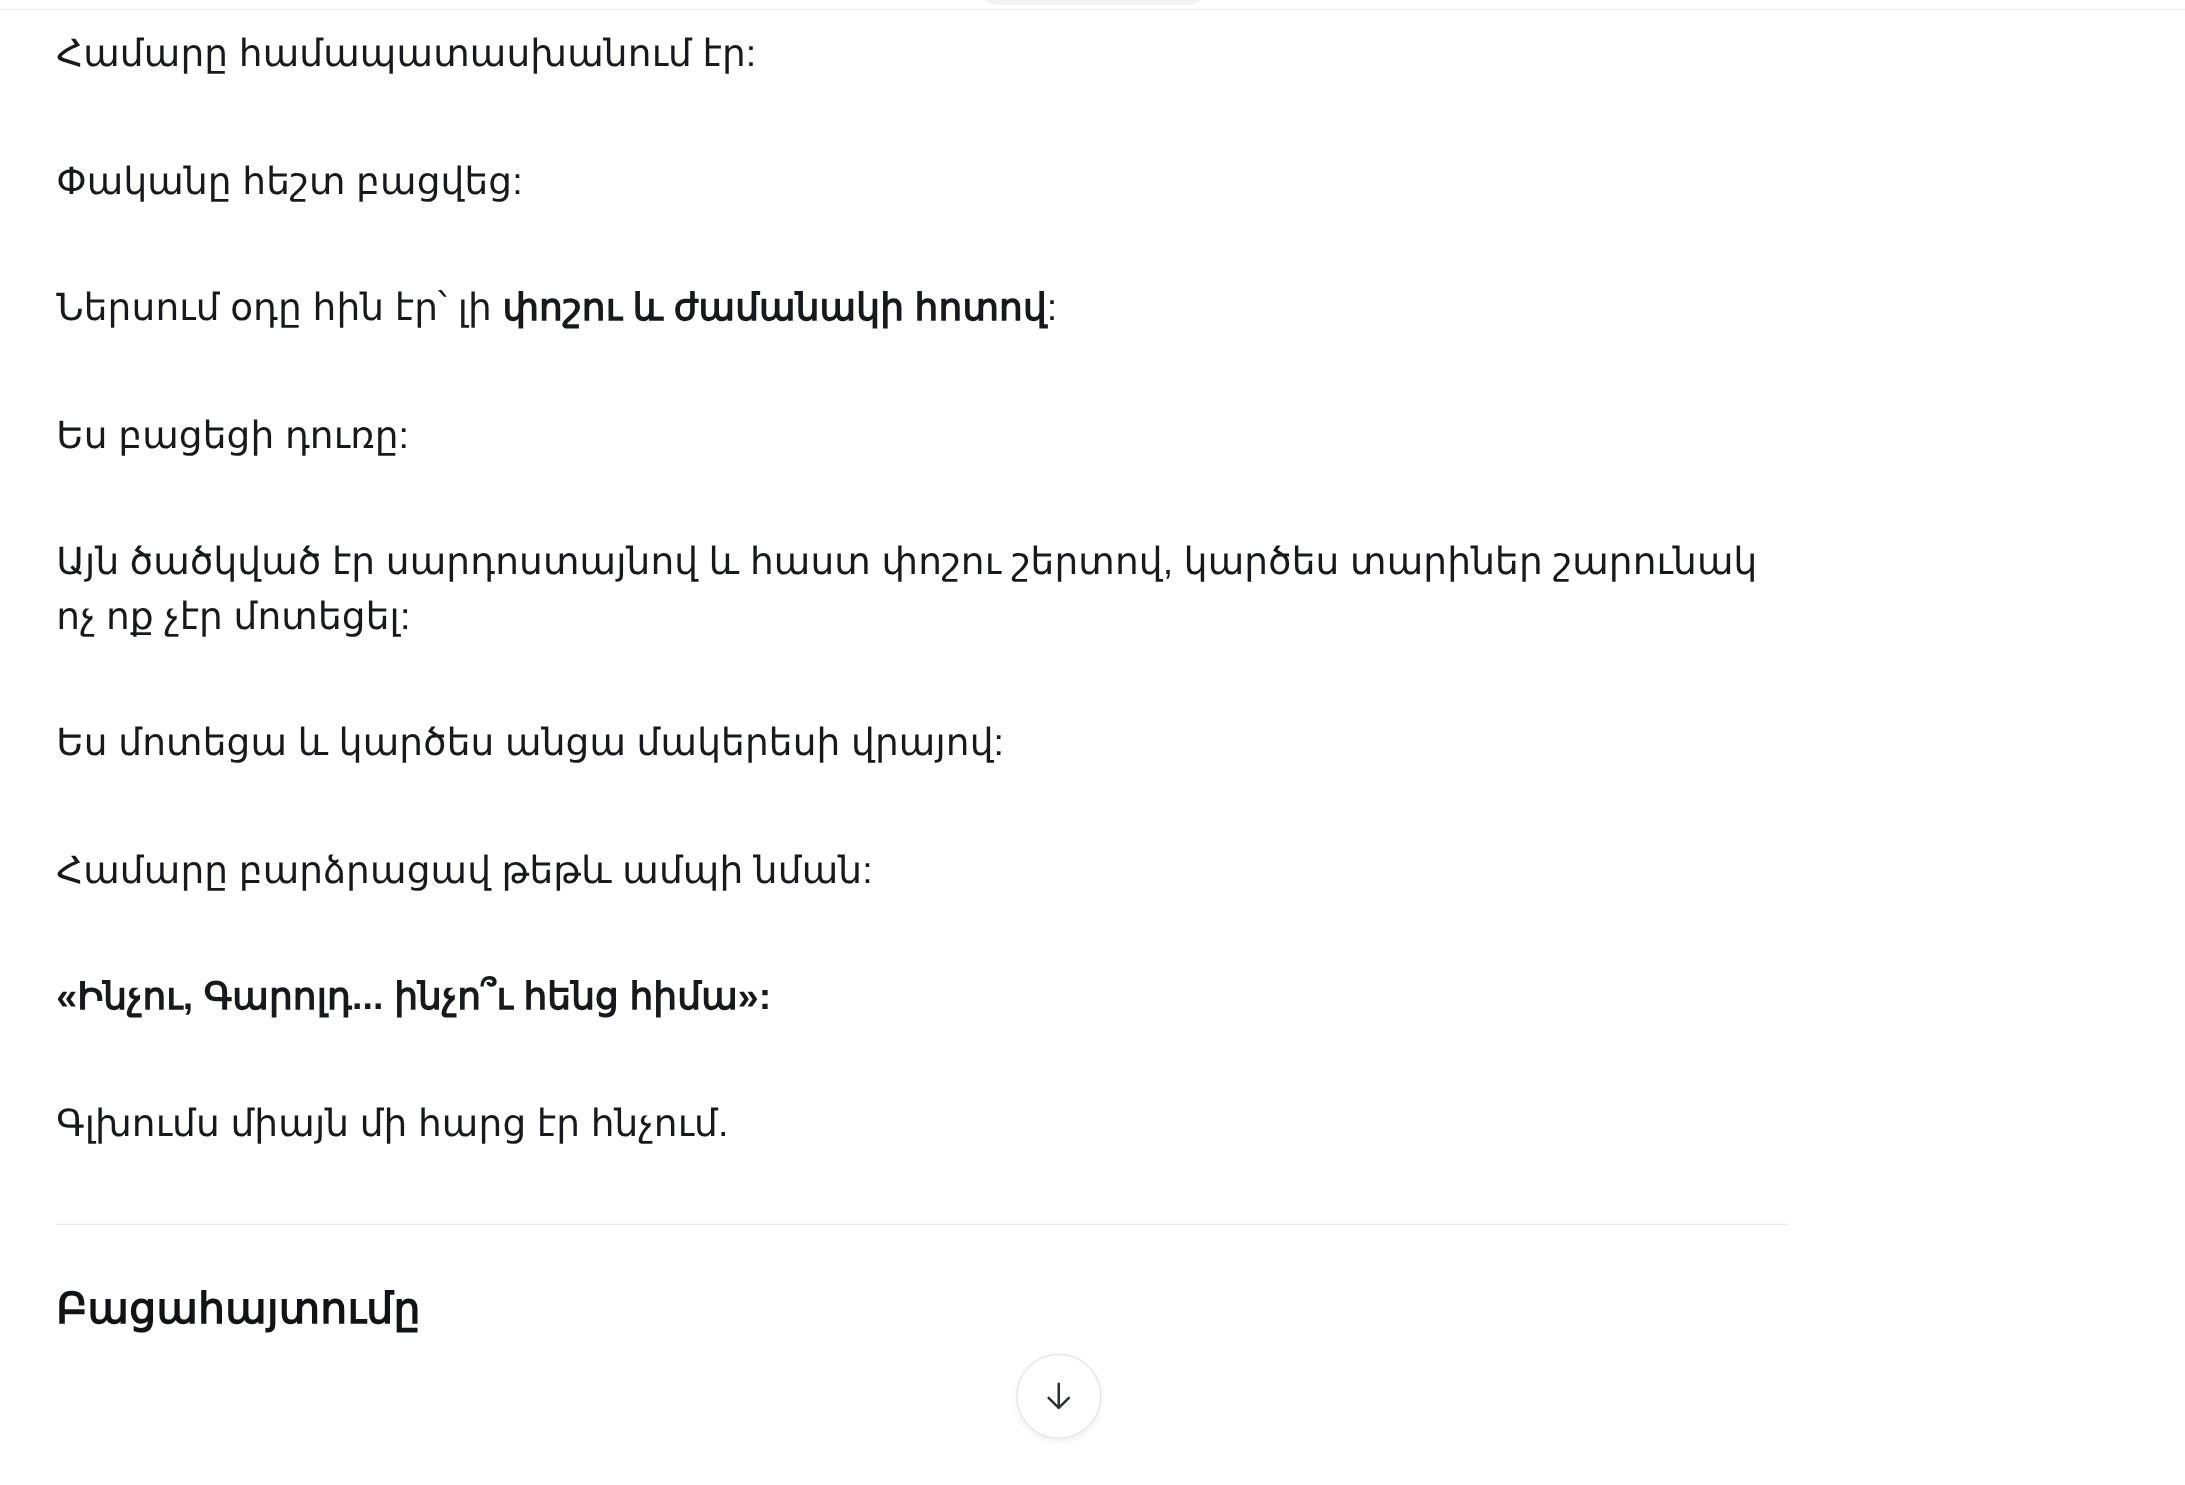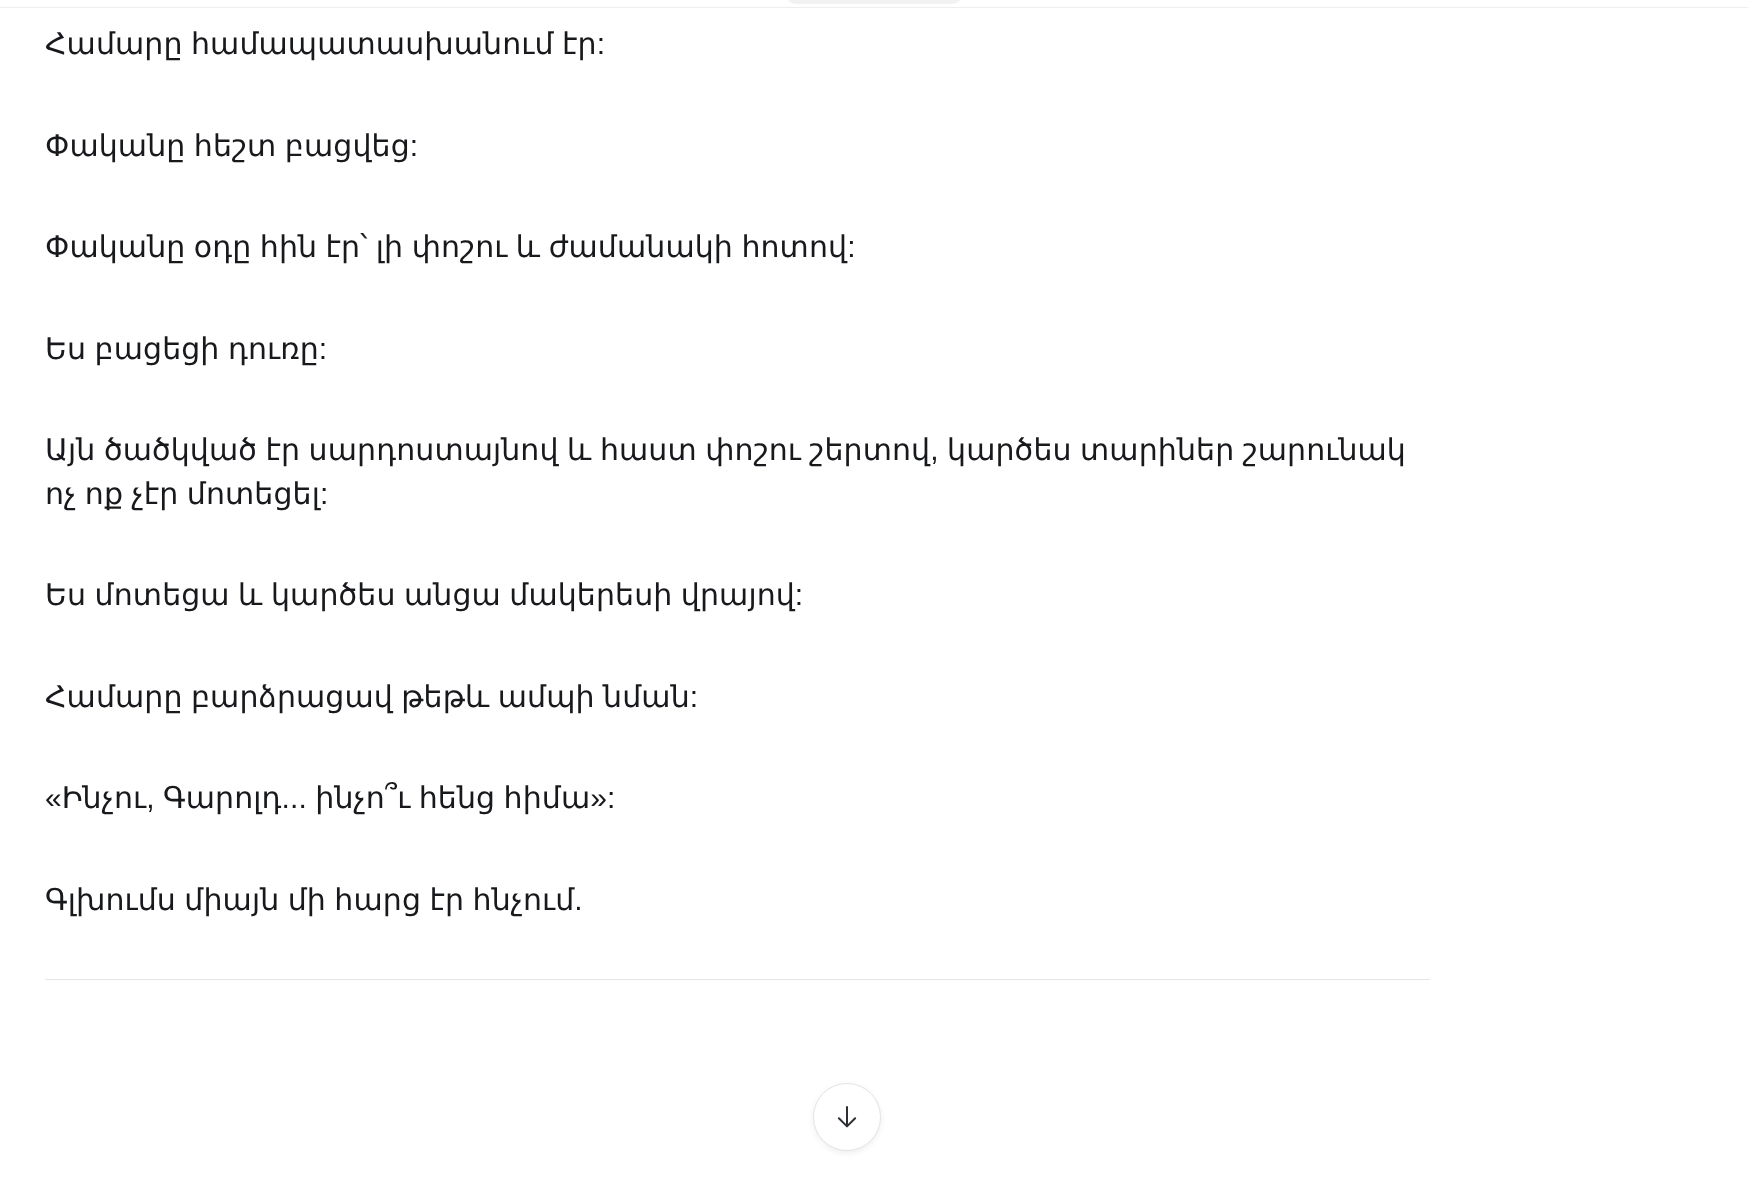--- a/index.html
+++ b/index.html
@@ -54,21 +54,21 @@
   p.para {
     margin: 0 0 58px 0;
     font-size: 30px;
     line-height: 1.45;
     color: #18191c;
     letter-spacing: 0.1px;
     max-width: 1400px;
   }
   p.para:last-child { margin-bottom: 0; }
 
-  b, strong { font-weight: 400; }
+  b, strong { font-weight: 700; }
 
   hr.divider {
     border: none;
     border-top: 1px solid #e3e5e8;
     margin: 12px 0 46px 0;
     width: 1385px;
   }
 
   h2.section-title {
     font-size: 34px;
@@ -102,30 +102,31 @@
 
 <div class="top-strip">
   <div class="top-pill"></div>
 </div>
 
 <div class="doc">
   <div class="content">
 
     <p class="para" id="p1"><span>Համարը համապատասխանում էր:</span></p>
     <p class="para" id="p2"><span>Փականը հեշտ բացվեց:</span></p>
-    <p class="para" id="p3"><span>Փականը օդը հին էր՝ լի </span><strong>փոշու և ժամանակի հոտով</strong><span>:</span></p>
+    <p class="para" id="p3"><span>Ներսում օդը հին էր՝ լի </span><strong>փոշու և ժամանակի հոտով</strong><span>:</span></p>
     <p class="para" id="p4"><span>Ես բացեցի դուռը:</span></p>
     <p class="para" id="p6"><span>Այն ծածկված էր սարդոստայնով և հաստ փոշու շերտով, կարծես տարիներ շարունակ ոչ ոք չէր մոտեցել:</span></p>
     <p class="para" id="p7"><span>Ես մոտեցա և կարծես անցա մակերեսի վրայով:</span></p>
     <p class="para" id="p8"><span>Համարը բարձրացավ թեթև ամպի նման:</span></p>
     <p class="para" id="p10"><strong>«Ինչու, Գարոլդ... ինչո՞ւ հենց հիմա»:</strong></p>
     <p class="para" id="p9"><span>Գլխումս միայն մի հարց էր հնչում.</span></p>
 
     <hr class="divider">
 
+    <h2 class="section-title">Բացահայտումը</h2>
 
   </div>
 </div>
 
 <div class="scroll-btn">
   <span>
     <svg width="30" height="30" viewBox="0 0 24 24" fill="none" stroke="#2c2f33" stroke-width="1.6" stroke-linecap="round" stroke-linejoin="round">
       <line x1="12" y1="4" x2="12" y2="19"></line>
       <polyline points="5.5,13 12,19.5 18.5,13"></polyline>
     </svg>

